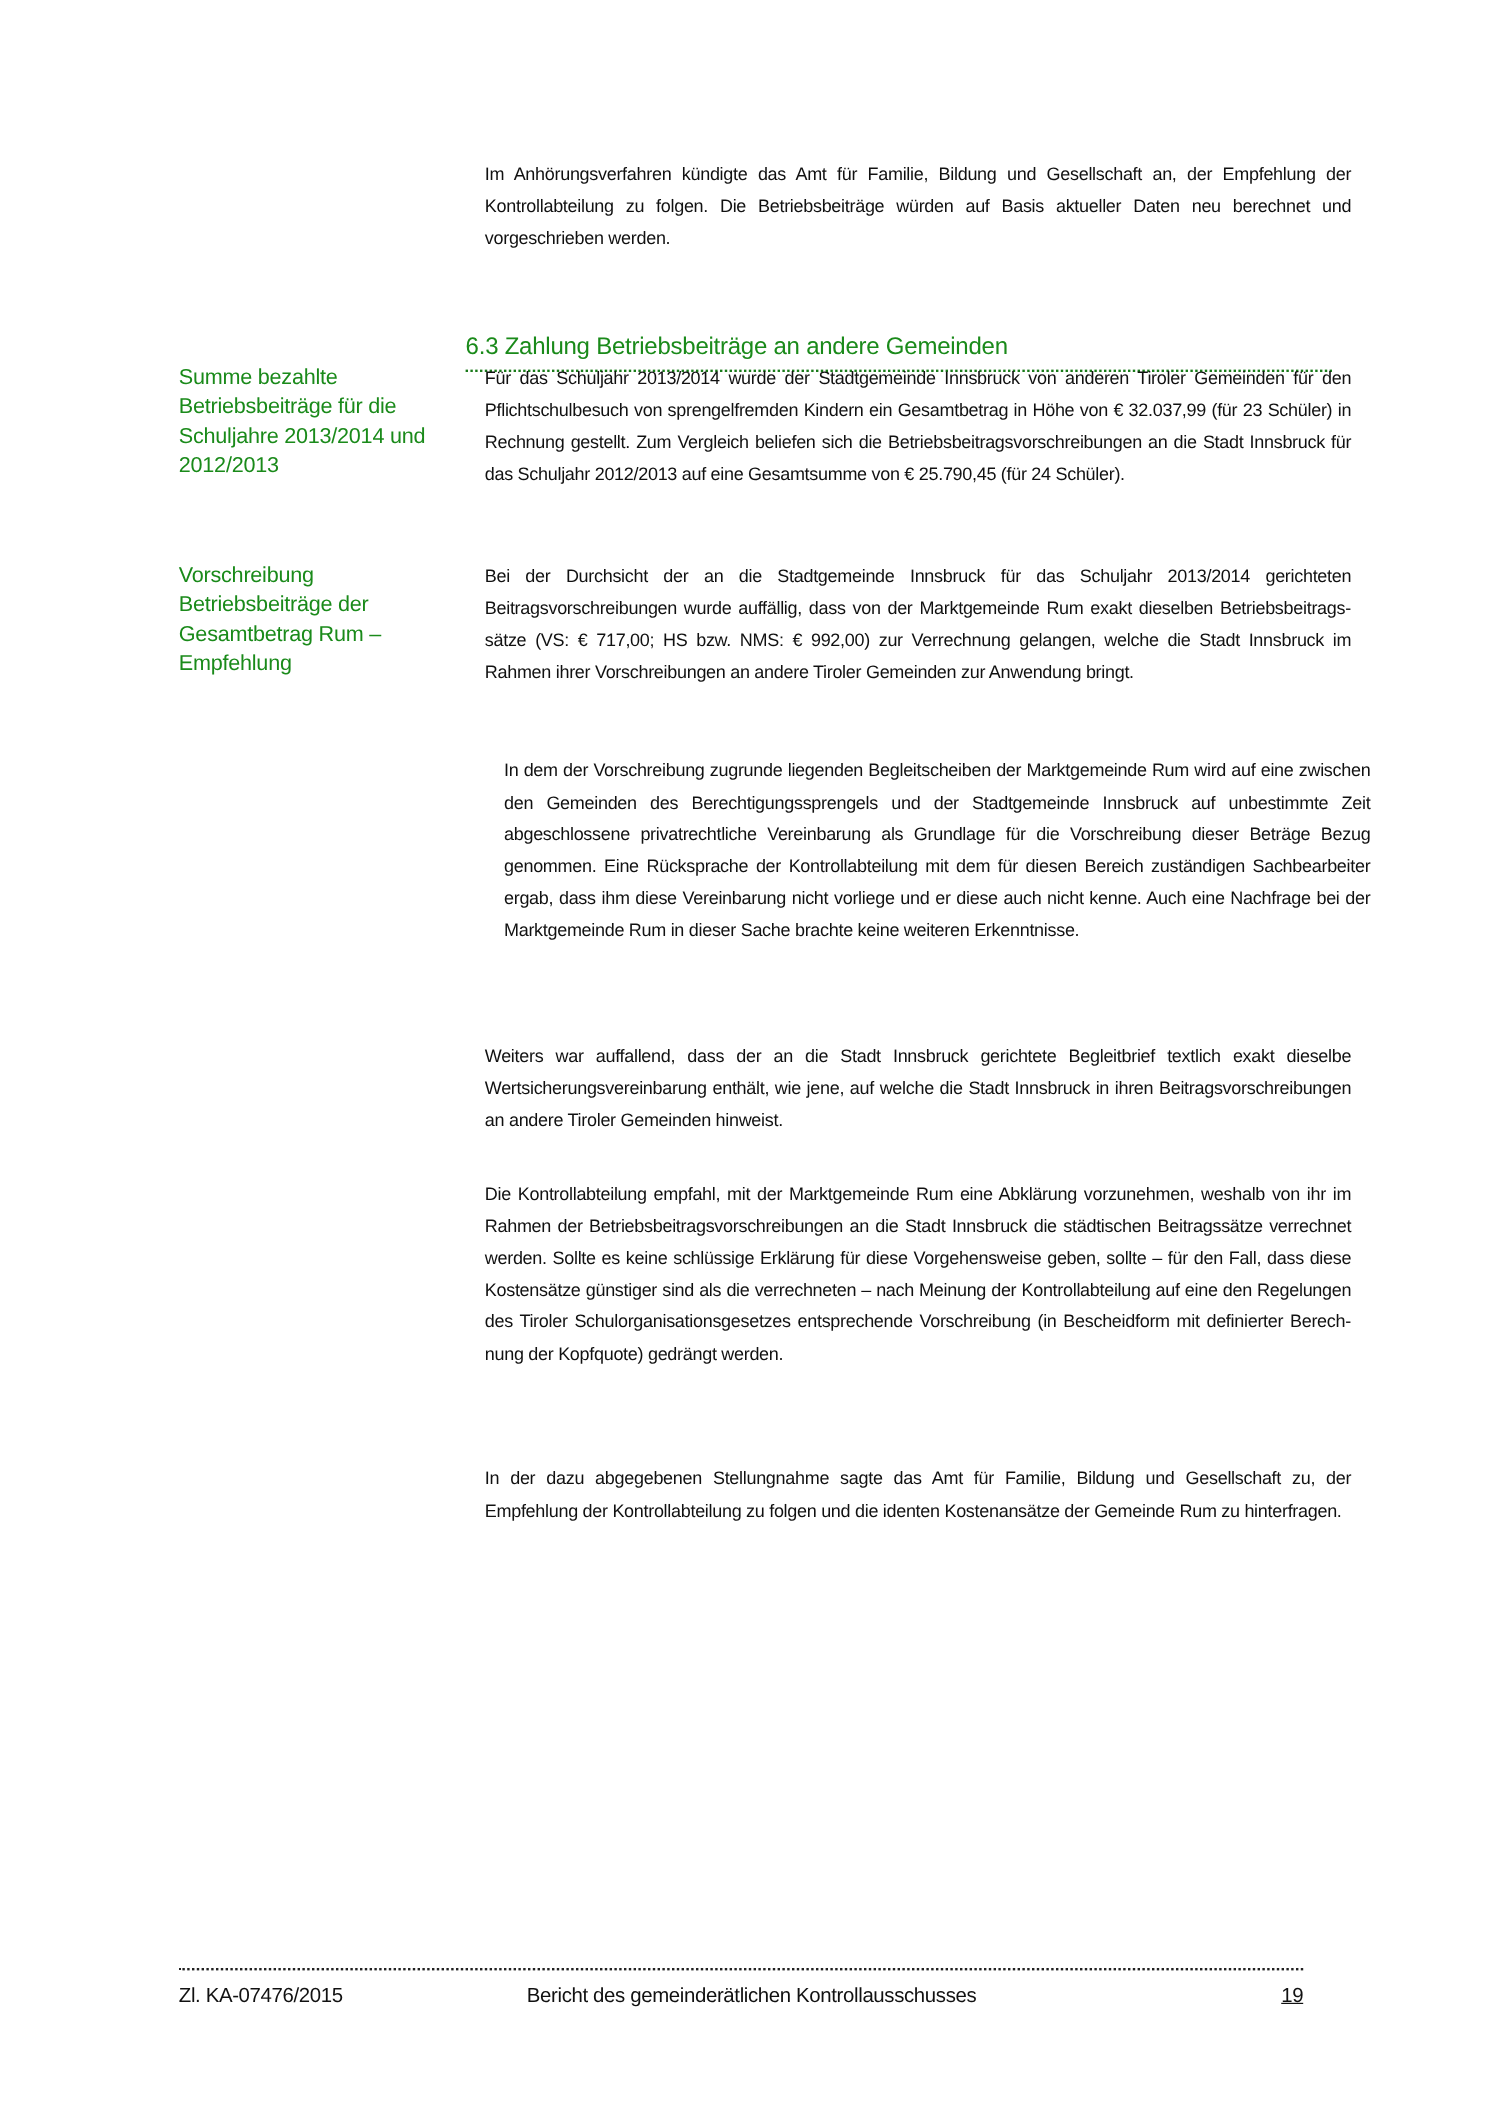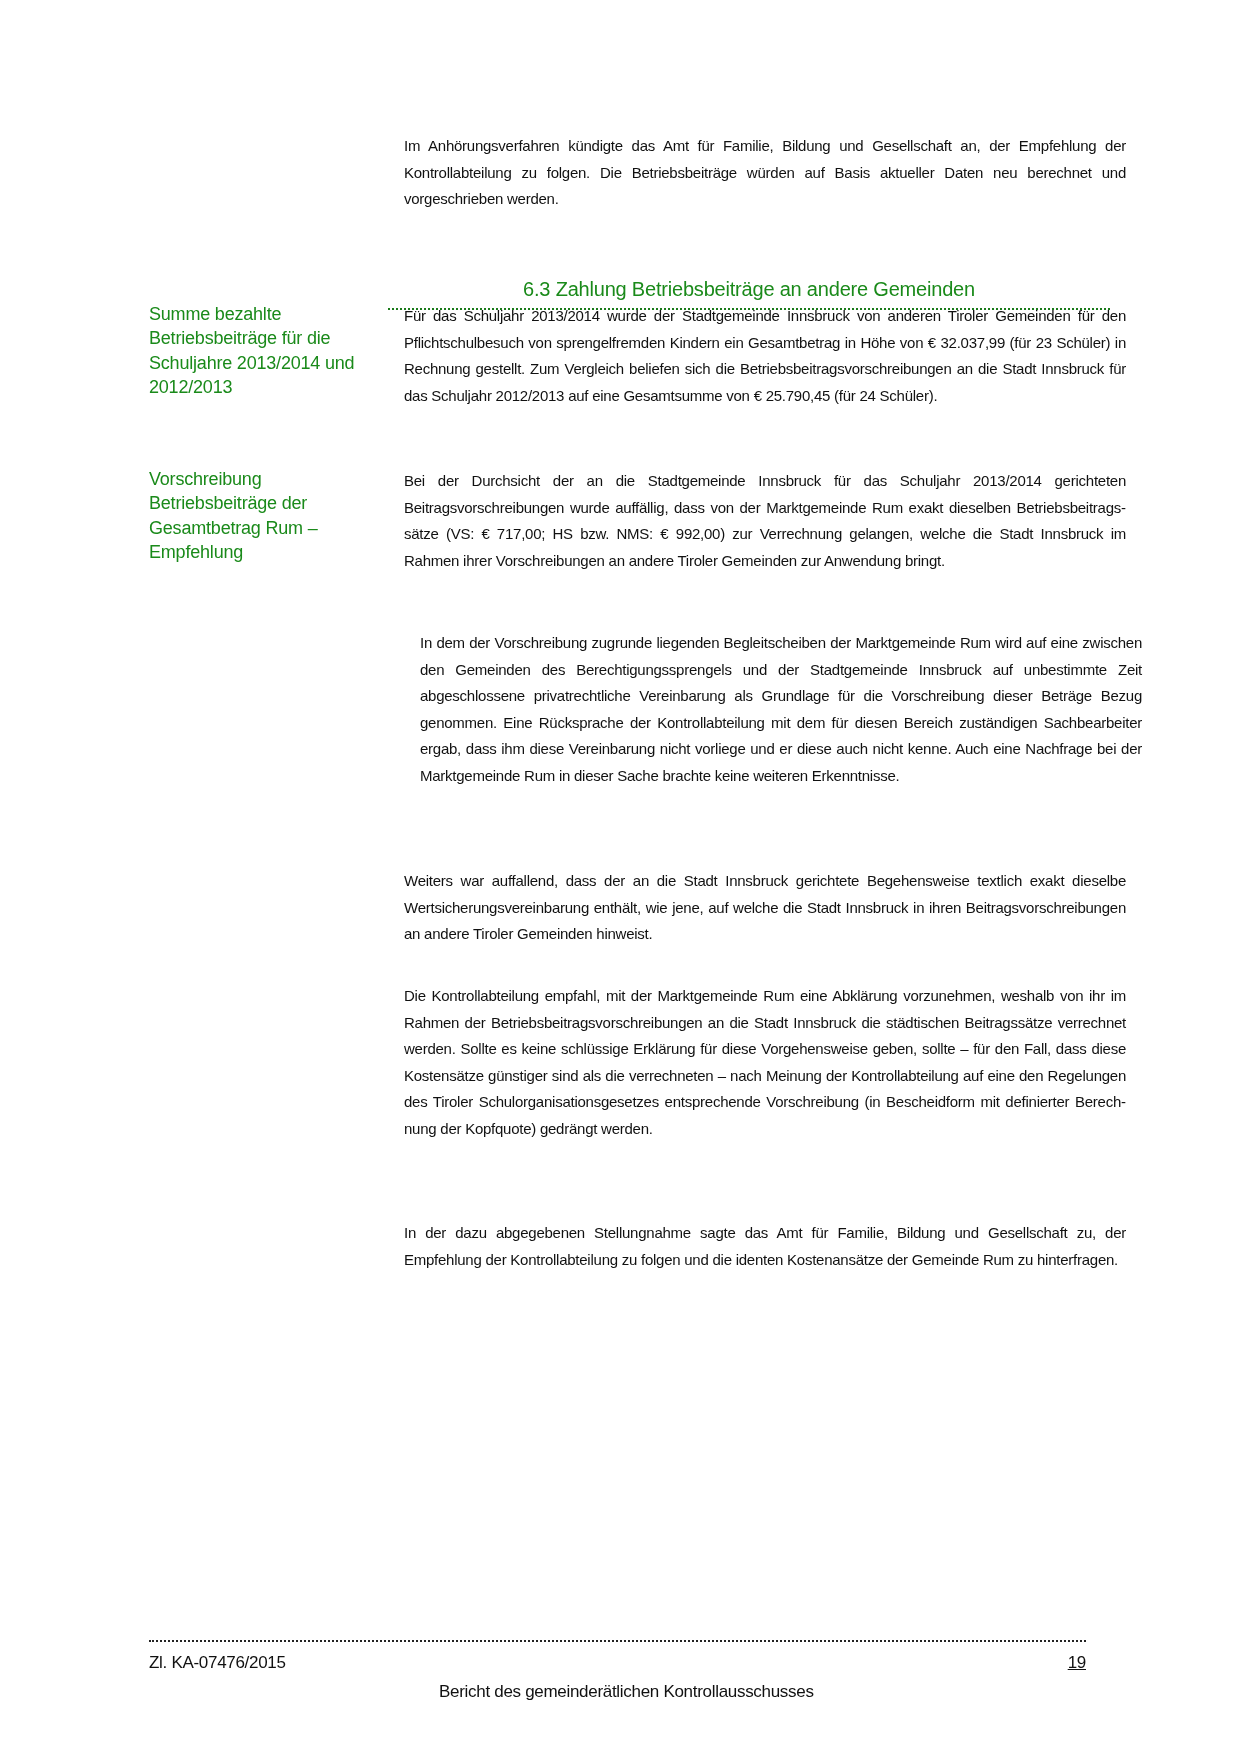--- a/index.html
+++ b/index.html
@@ -36,21 +36,21 @@
       font-size: 18px;
       line-height: 24.4px;
       color: #1a8a1a;
       letter-spacing: -0.2px;
     }
     .section-heading {
       position: absolute;
       left: 388px;
       width: 722px;
       top: 276px;
-      text-align: center;
+      text-align: left;
       color: #1a8a1a;
       font-size: 20px;
       line-height: 26px;
       letter-spacing: -0.2px;
     }
     .heading-rule {
       position: absolute;
       left: 388px;
       width: 722px;
       top: 308px;
@@ -69,21 +69,21 @@
       position: absolute;
       top: 1652px;
       left: 149px;
       width: 937px;
       font-size: 17px;
       line-height: 22px;
       color: #111111;
       letter-spacing: -0.3px;
     }
     .footer .ref { position: absolute; left: 0; }
-    .footer .title { position: absolute; left: 290px; margin-top: 29px; }
+    .footer .title { position: absolute; left: 290px; }
     .footer .page { position: absolute; right: 0; text-decoration: underline; }
   </style>
 </head>
 <body>
 
 <div class="main-col" style="top:133px;">
   <p>Im Anhörungsverfahren kündigte das Amt für Familie, Bildung und Ge­sellschaft an, der Empfehlung der Kontrollabteilung zu folgen. Die Be­triebsbeiträge würden auf Basis aktueller Daten neu berechnet und vorgeschrieben werden.</p>
 </div>
 
 <div class="section-heading">6.3  Zahlung Betriebsbeiträge an andere Gemeinden</div>
@@ -98,21 +98,21 @@
 
 <div class="main-col" style="top:468px;">
   <p>Bei der Durchsicht der an die Stadtgemeinde Innsbruck für das Schul­jahr 2013/2014 gerichteten Beitragsvorschreibungen wurde auffällig, dass von der Marktgemeinde Rum exakt dieselben Betriebsbeitrags­sätze (VS: € 717,00; HS bzw. NMS: € 992,00) zur Verrechnung gelan­gen, welche die Stadt Innsbruck im Rahmen ihrer Vorschreibungen an andere Tiroler Gemeinden zur Anwendung bringt.</p>
 </div>
 
 <div class="main-col" style="top:630px;margin-left:16px;">
   <p>In dem der Vorschreibung zugrunde liegenden Begleitscheiben der Marktgemeinde Rum wird auf eine zwischen den Gemeinden des Be­rechtigungssprengels und der Stadtgemeinde Innsbruck auf unbe­stimmte Zeit abgeschlossene privatrechtliche Vereinbarung als Grund­lage für die Vorschreibung dieser Beträge Bezug genommen. Eine Rücksprache der Kontrollabteilung mit dem für diesen Bereich zustän­digen Sachbearbeiter ergab, dass ihm diese Vereinbarung nicht vorlie­ge und er diese auch nicht kenne. Auch eine Nachfrage bei der Markt­gemeinde Rum in dieser Sache brachte keine weiteren Erkenntnisse.</p>
 </div>
 
 <div class="main-col" style="top:868px;">
-  <p>Weiters war auffallend, dass der an die Stadt Innsbruck gerichtete Be­gehensweise textlich exakt dieselbe Wertsicherungsvereinbarung enthält, wie jene, auf welche die Stadt Innsbruck in ihren Beitragsvorschreibun­gen an andere Tiroler Gemeinden hinweist.</p>
+  <p>Weiters war auffallend, dass der an die Stadt Innsbruck gerichtete Be­gleitbrief textlich exakt dieselbe Wertsicherungsvereinbarung enthält, wie jene, auf welche die Stadt Innsbruck in ihren Beitragsvorschreibun­gen an andere Tiroler Gemeinden hinweist.</p>
 </div>
 
 <div class="main-col" style="top:983px;">
   <p>Die Kontrollabteilung empfahl, mit der Marktgemeinde Rum eine Abklä­rung vorzunehmen, weshalb von ihr im Rahmen der Betriebsbeitrags­vorschreibungen an die Stadt Innsbruck die städtischen Beitragssätze verrechnet werden. Sollte es keine schlüssige Erklärung für diese Vor­gehensweise geben, sollte – für den Fall, dass diese Kostensätze günstiger sind als die verrechneten – nach Meinung der Kontrollabtei­lung auf eine den Regelungen des Tiroler Schulorganisationsgesetzes entsprechende Vorschreibung (in Bescheidform mit definierter Berech­nung der Kopfquote) gedrängt werden.</p>
 </div>
 
 <div class="main-col" style="top:1220px;">
   <p>In der dazu abgegebenen Stellungnahme sagte das Amt für Familie, Bildung und Gesellschaft zu, der Empfehlung der Kontrollabteilung zu folgen und die identen Kostenansätze der Gemeinde Rum zu hinterfra­gen.</p>
 </div>
 

